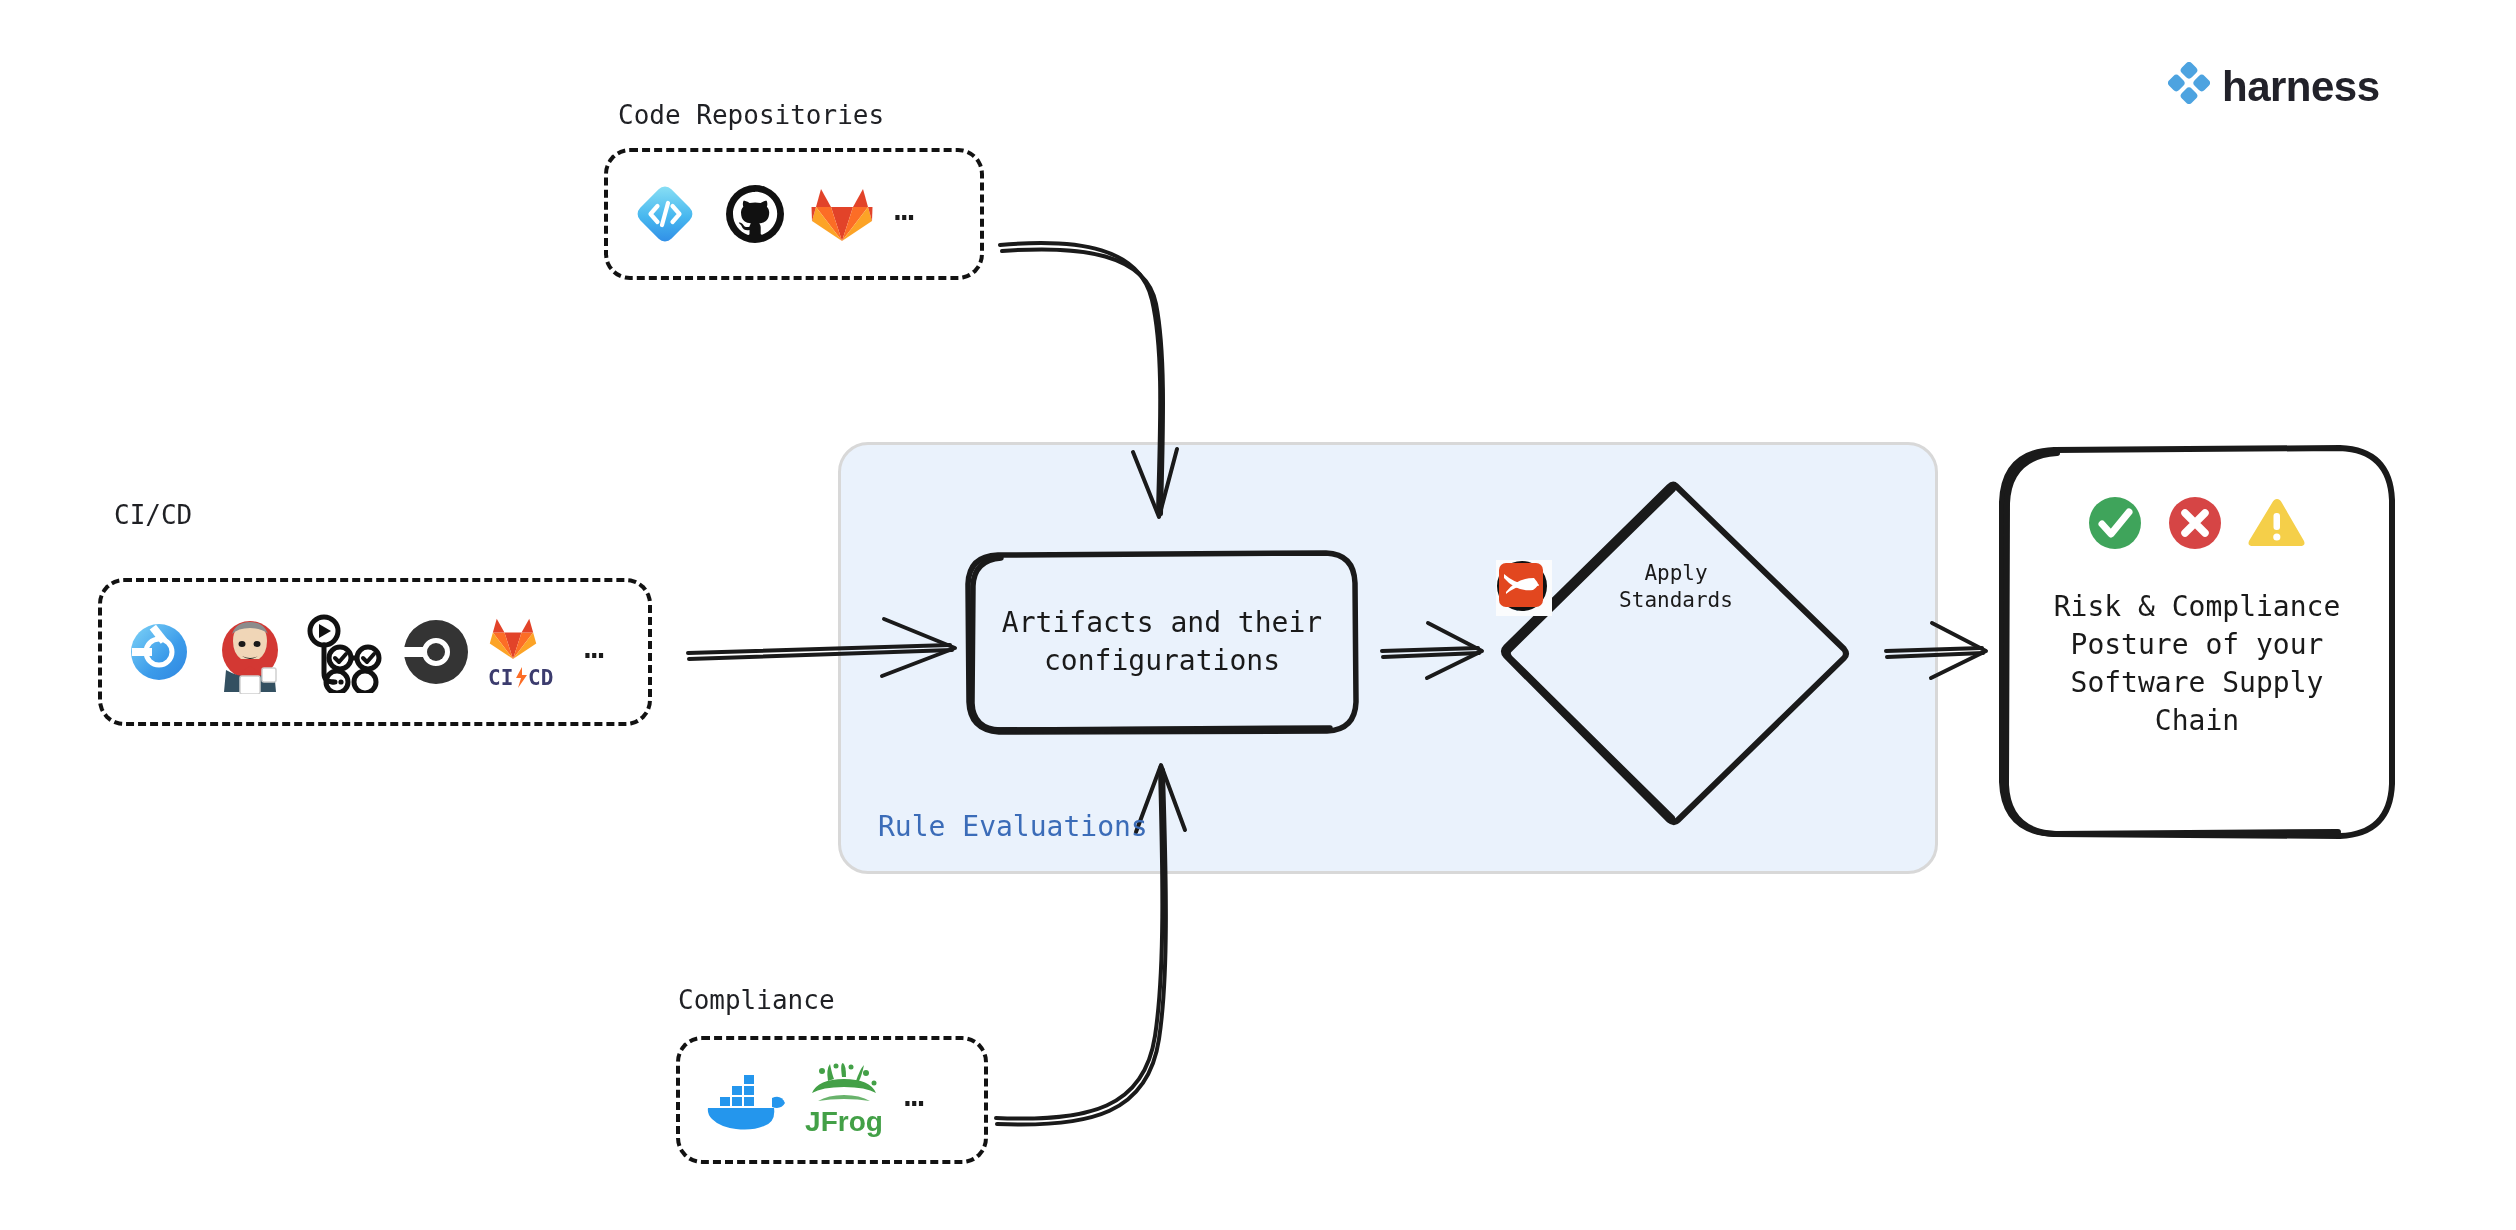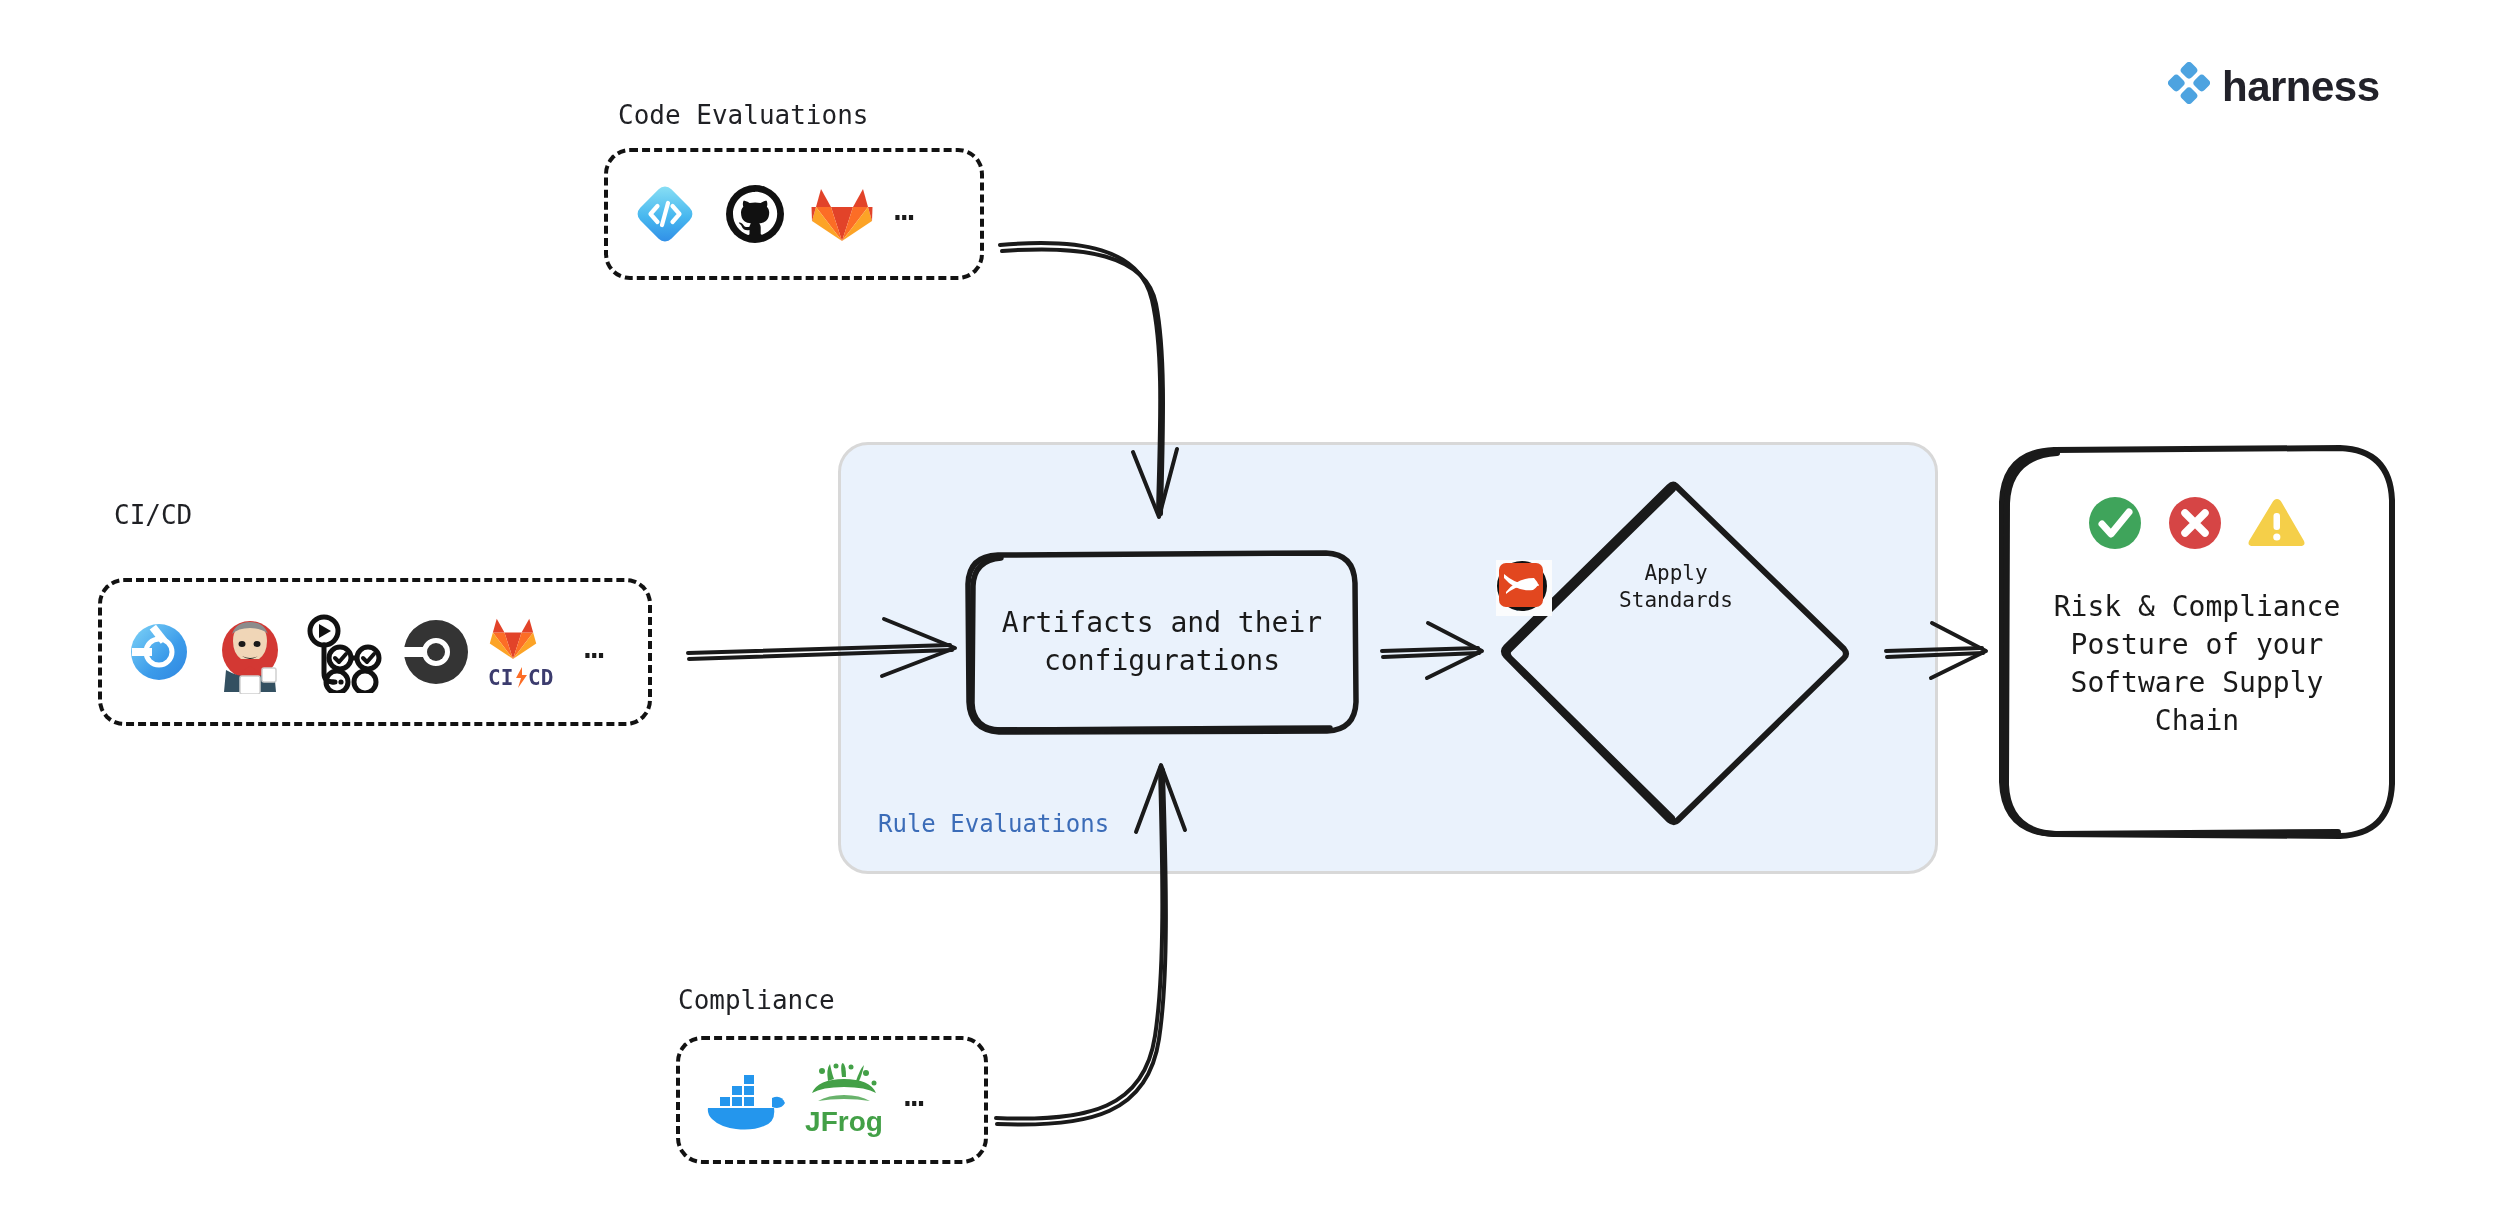--- a/index.html
+++ b/index.html
@@ -99,21 +99,21 @@
     border-radius: 30px;
     border: 3px solid #d8d8d8;
     box-sizing: border-box;
     z-index: 1;
   }
   .rule-panel-label {
     position: absolute;
     left: 878px;
     top: 810px;
     font-family: "DejaVu Sans Mono", monospace;
-    font-size: 24px;
+    font-size: 28px;
     color: #3b6cb8;
     z-index: 6;
     white-space: nowrap;
   }
 
   
   .entities-box {
     position: absolute;
     left: 968px;
     top: 552px;
@@ -267,21 +267,21 @@
       </g>
 
       <g>
         <path d="M1886,651 L1982,648"></path>
         <path d="M1887,657 L1983,653"></path>
         <path d="M1932,623 L1986,651 L1931,678"></path>
       </g>
     </g>
   </svg>
 
-  <div class="grp-label" style="left:618px; top:100px;">Code Evaluations</div>
+  <div class="grp-label" style="left:618px; top:100px;">Code Repositories</div>
   <div class="dashed-box" style="left:604px; top:148px; width:380px; height:132px;">
     <div class="ico-row">
 
       <span class="ico" style="margin-right:24px;">
         <svg width="70" height="70" viewBox="0 0 70 70">
           <defs>
             <linearGradient id="hcG" x1="0" y1="0" x2="1" y2="1">
               <stop offset="0%" stop-color="#8fe3f5"></stop>
               <stop offset="55%" stop-color="#47b7ef"></stop>
               <stop offset="100%" stop-color="#2e8ae6"></stop>

